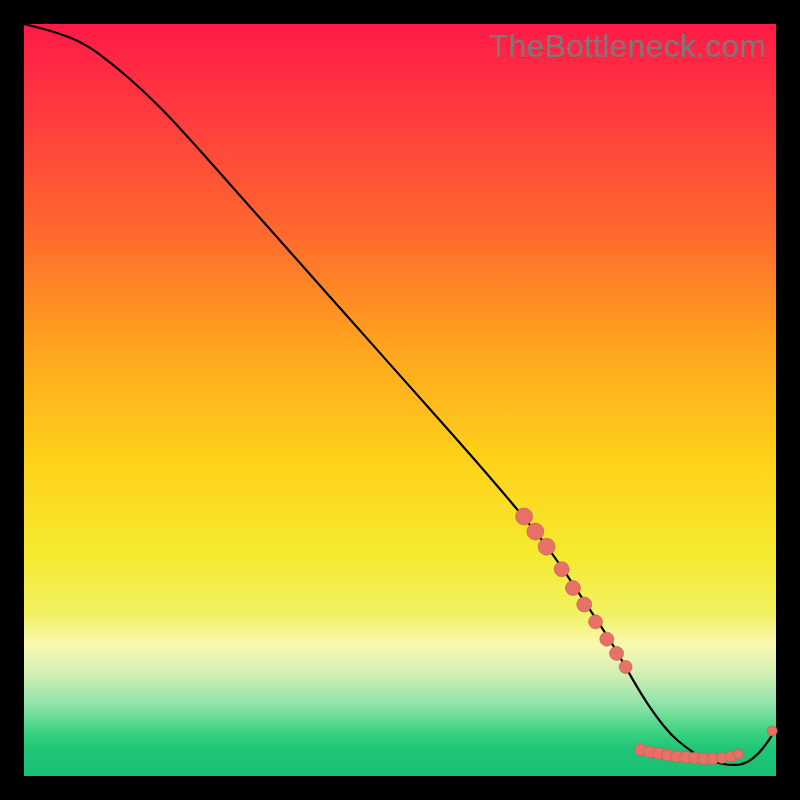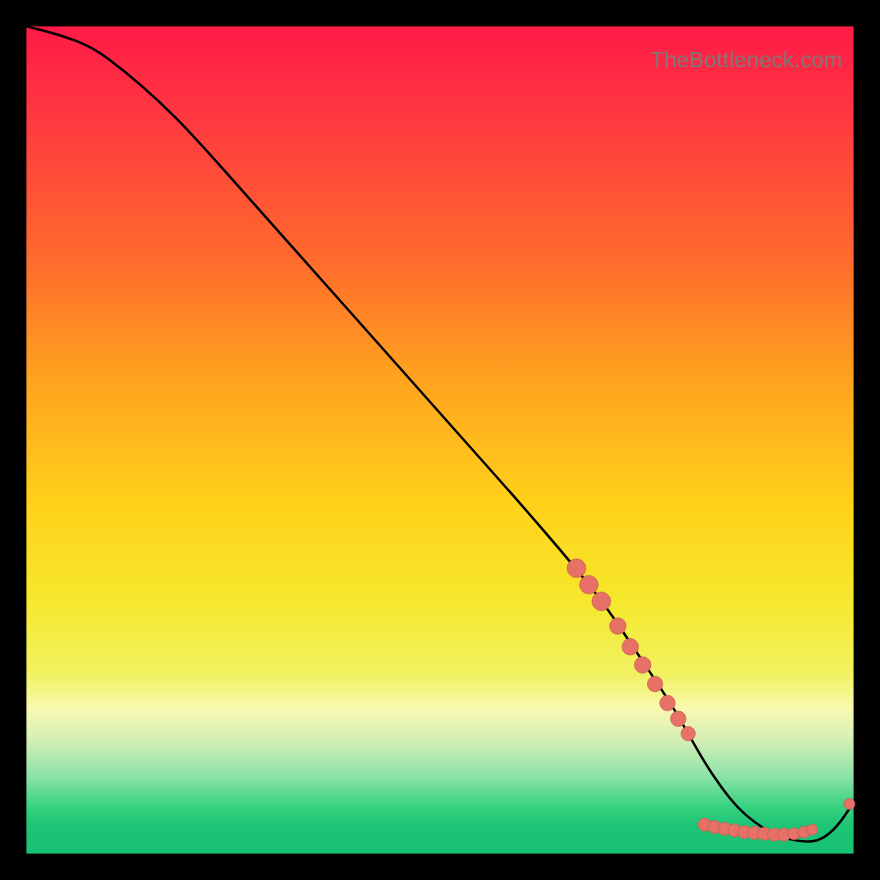--- a/index.html
+++ b/index.html
@@ -37,24 +37,24 @@
       #f8f8b0 82.5%,
       #d7f0b5 86%,
       #8fe3a9 90.5%,
       #34d17e 94.5%,
       #1fc576 96.5%,
       #18c073 100%
     );
   }
   .watermark {
     position: absolute;
-    top: 20px;
+    top: 4px;
     right: 10px;
     color: #7a7a7a;
-    font-size: 20px;
+    font-size: 32px;
     font-weight: 500;
     letter-spacing: 0.2px;
     user-select: none;
   }
   svg.curve {
     position: absolute;
     left: 0;
     top: 0;
     width: 752px;
     height: 752px;

